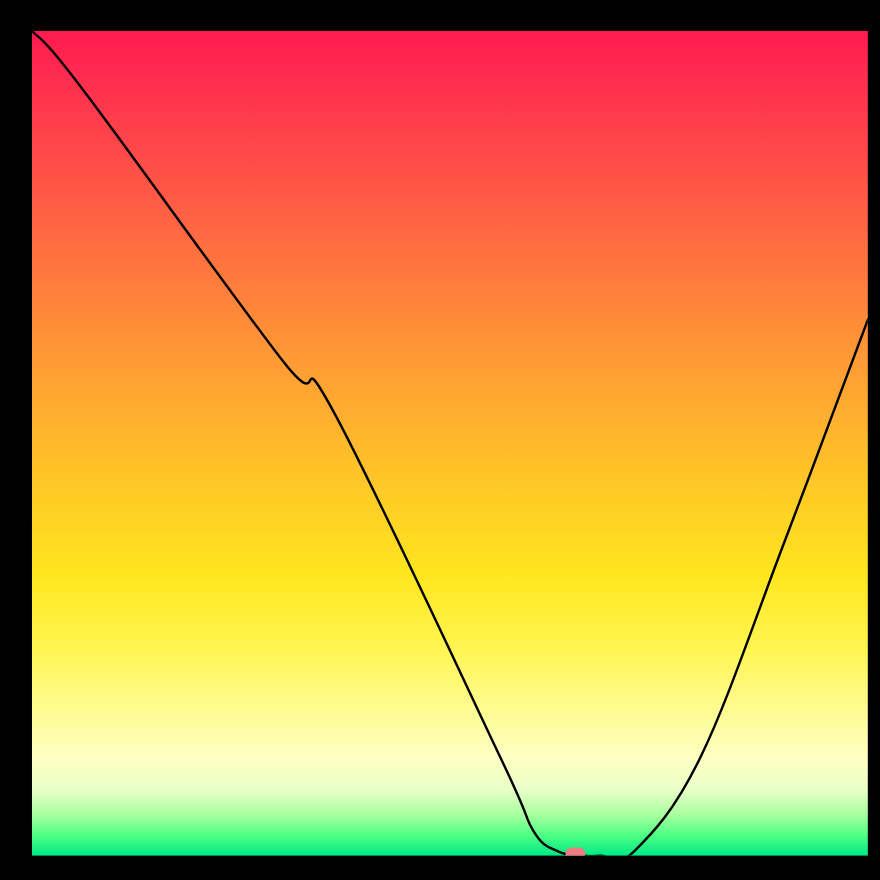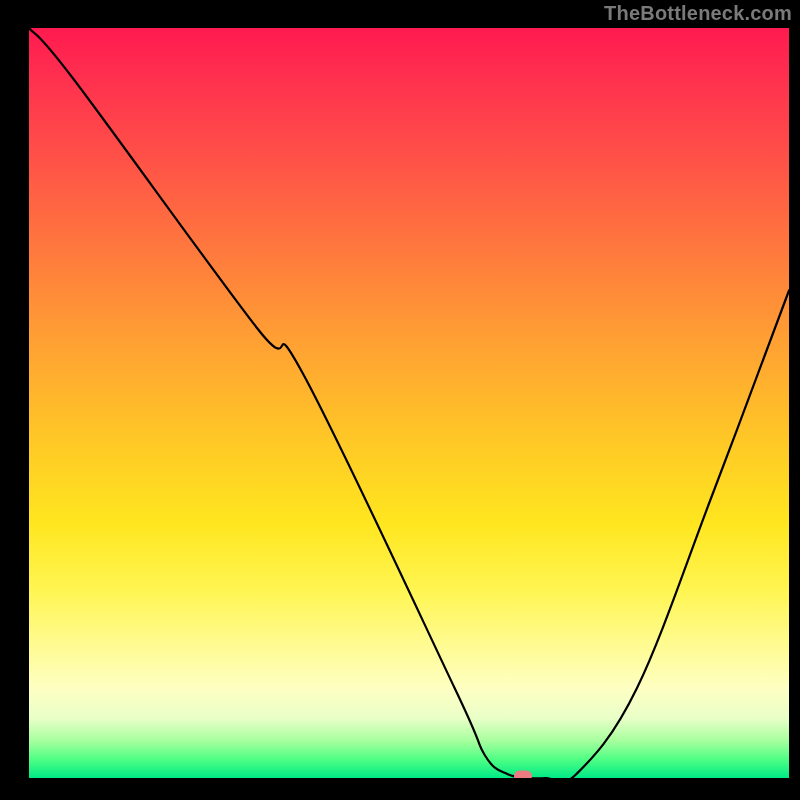--- a/index.html
+++ b/index.html
@@ -67,21 +67,20 @@
     height: 11px;
     border-radius: 6px;
     background: #ec7b82;
     transform: translate(-50%, -50%);
   }
 </style>
 </head>
 <body>
 
 <div class="chart-wrap">
-  <div class="watermark">TheBottleneck.com</div>
 
   <div class="plot-area">
     <div class="gradient-bg"></div>
 
     <svg class="curve" viewBox="0 0 760 750" preserveAspectRatio="none">
       <path id="curve-path" fill="none" stroke-width="2.2" stroke-linecap="round" stroke-linejoin="round" d="M 0,0 C 8.208,9.45 4.560000000000002,-1.5 45.6,52.5 C 86.64,106.5 186.96,247.35 228,300 C 269.03999999999996,352.65 238.03199999999995,280.2 273.59999999999997,345 C 309.16799999999995,409.8 392.76800000000003,591.15 425.6,660 C 458.432,728.85 446.424,711.975 456,727.5 C 465.576,743.025 470.592,742.2 478.8,746.25 C 487.00800000000004,750.3 494.76,749.325 501.6,750 C 508.44000000000005,750.675 508.5920000000001,750.675 516.8000000000001,750 C 525.008,749.325 530.784,762.45 547.1999999999999,746.25 C 563.6159999999999,730.05 583.376,710.625 608,660 C 632.624,609.375 656.64,536.55 684,465 C 711.36,393.45 746.32,298.95 760,262.5" stroke="#000000"></path>
     </svg>
 
     <div id="marker" class="marker" style="left: 494px; top: 748px; background: rgb(236, 123, 130);"></div>
   </div>

